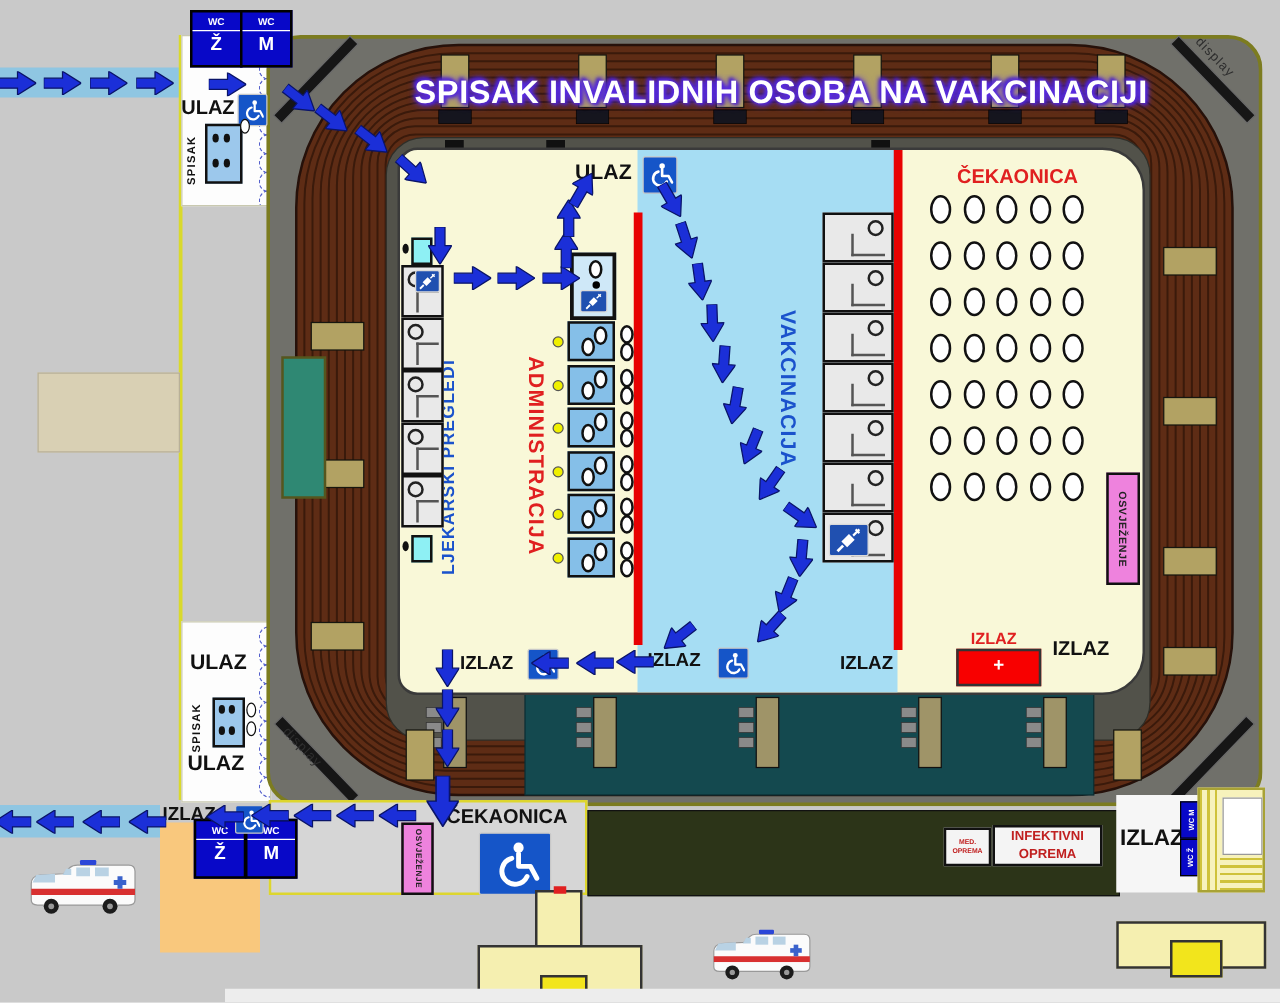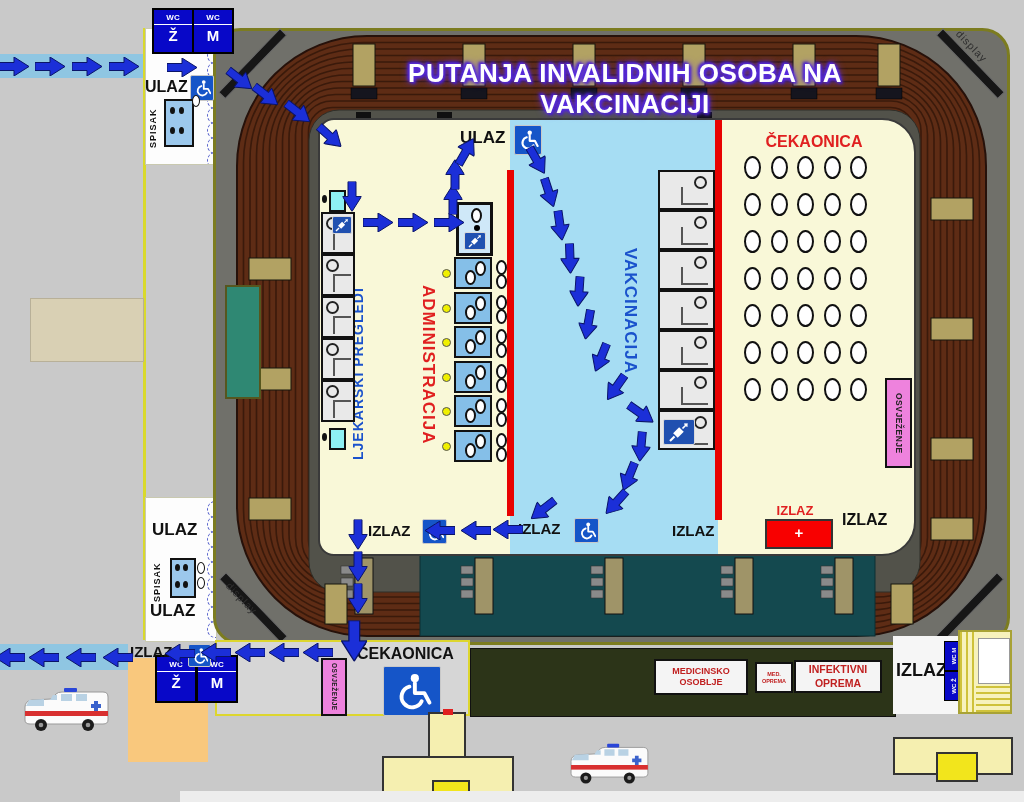--- a/index.html
+++ b/index.html
@@ -448,24 +448,20 @@
         <circle cx="13.8" cy="4.2" r="2.4" fill="#fff"></circle>
         <path d="M13.8 7v6h5.6l3 5.6" stroke="#fff" stroke-width="2.3" fill="none" stroke-linecap="round" stroke-linejoin="round"></path>
         <path d="M10.6 9.2a6.2 6.2 0 1 0 7.2 8.6" stroke="#fff" stroke-width="2.3" fill="none" stroke-linecap="round"></path>
       </svg>
     </span>
   <span class="pinkbox" style="left:321px;top:658px;width:22px;height:54px">
     <span style="font-size:6.5px">OSVJEŽENJE</span>
     </span>
 
   <div class="abs" id="bottom-green"></div>
-  <div class="gbox" style="left:654px;top:659px;width:90px;height:32px;font-size:9px">
-    <span>MEDICINSKO</span>
-    <span>OSOBLJE</span>
-    </div>
   <div class="gbox" style="left:755px;top:662px;width:34px;height:27px;font-size:5.5px">
     <span>MED.</span>
     <span>OPREMA</span>
     </div>
   <div class="gbox" style="left:794px;top:660px;width:84px;height:29px;font-size:10.5px">
     <span>INFEKTIVNI OPREMA</span>
     </div>
 
   <div class="abs" id="bottom-white"></div>
   <span class="lbl" style="left:896px;top:660px;font-size:18px">IZLAZ</span>
@@ -653,14 +649,14 @@
       <svg class="arr" viewBox="0 0 30 19" style="left:66px;top:647.5px;width:30px;height:19px;transform:rotate(180deg)">
         <polygon points="0,5.5 15,5.5 15,0 30,9.5 15,19 15,13.5 0,13.5" fill="#1b2fd8" stroke="#0a1468" stroke-width="1"></polygon>
       </svg>
       <svg class="arr" viewBox="0 0 30 19" style="left:29px;top:647.5px;width:30px;height:19px;transform:rotate(180deg)">
         <polygon points="0,5.5 15,5.5 15,0 30,9.5 15,19 15,13.5 0,13.5" fill="#1b2fd8" stroke="#0a1468" stroke-width="1"></polygon>
       </svg>
       <svg class="arr" viewBox="0 0 30 19" style="left:-5px;top:647.5px;width:30px;height:19px;transform:rotate(180deg)">
         <polygon points="0,5.5 15,5.5 15,0 30,9.5 15,19 15,13.5 0,13.5" fill="#1b2fd8" stroke="#0a1468" stroke-width="1"></polygon>
       </svg>
     </div>
-  <div class="abs" id="title">PUTANJA INVALIDNIH OSOBA NA VAKCINACIJI</div>
+  <div class="abs" id="title">SPISAK INVALIDNIH OSOBA NA VAKCINACIJI</div>
 </div>
 
 </body></html>

